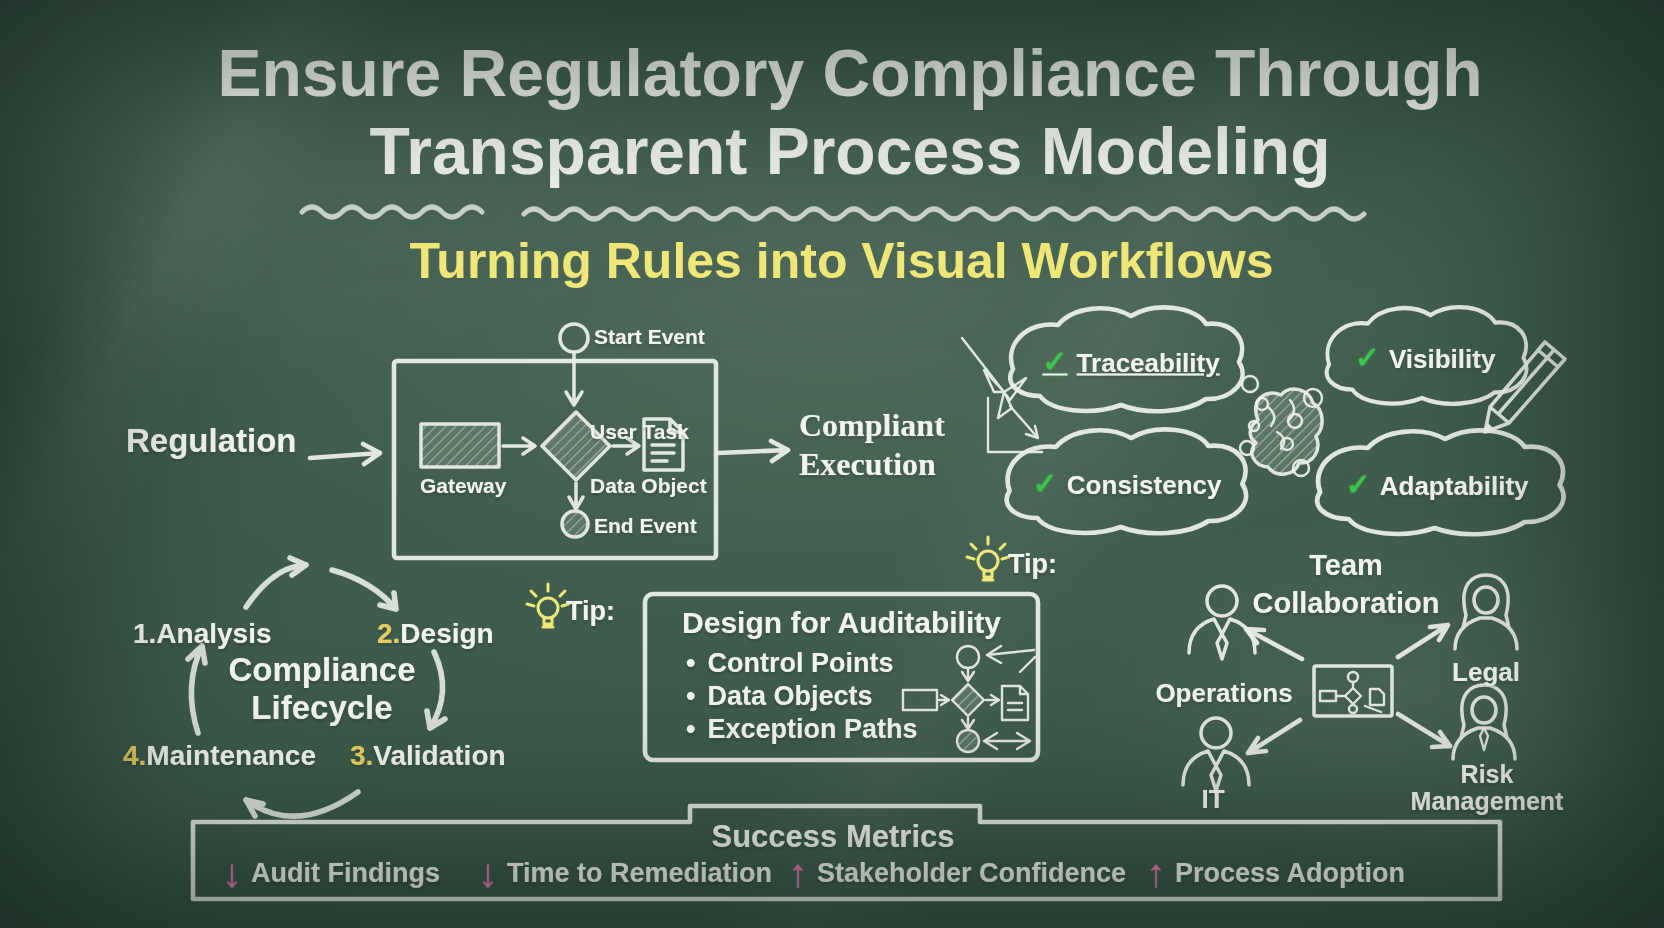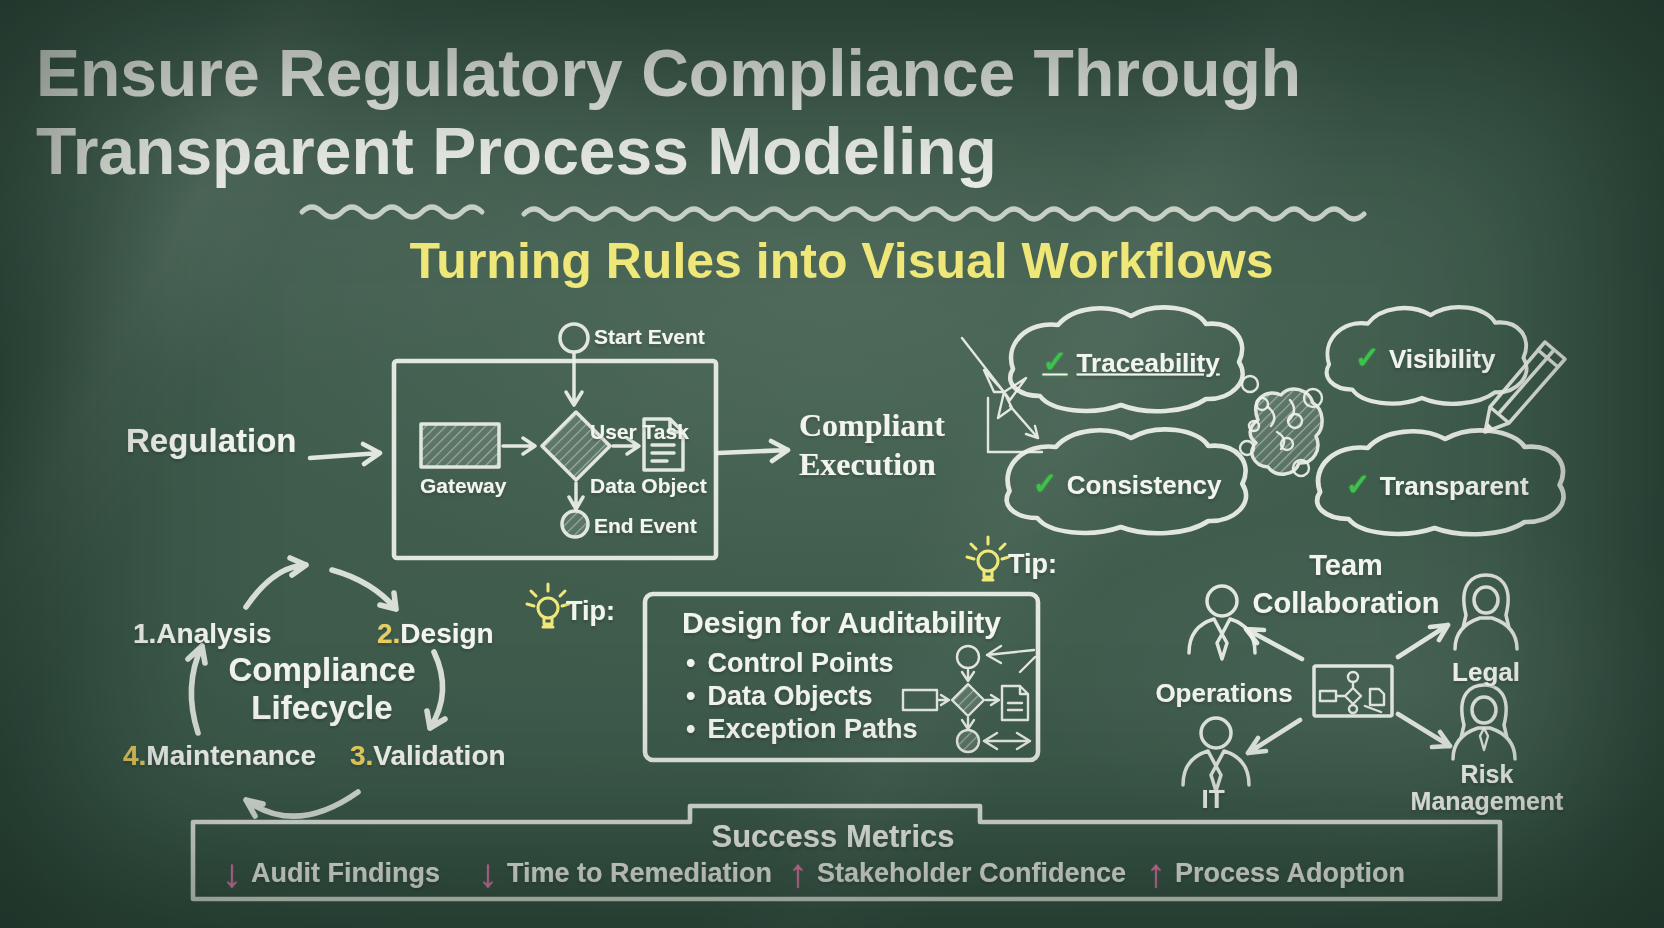--- a/index.html
+++ b/index.html
@@ -25,21 +25,21 @@
   .check{color:var(--check-green,#3fc24c);margin-right:9px;font-size:1.16em;
      text-shadow:0 0 3px rgba(63,194,76,.55);}
   .m-item{position:absolute;display:flex;align-items:center;}
   .m-glyph{color:var(--arrow-pink,#e87aae);font-size:40px;margin-right:9px;line-height:1;
      text-shadow:0 0 2px rgba(232,122,174,.6);}
   .m-label{font-size:27px;}
   .bullet{margin-right:12px;}
   .fs21{font-size:21px}.fs26{font-size:26px}.fs27{font-size:27px}.fs28{font-size:28px}
   .fs29{font-size:29px}.fs30{font-size:30px}.fs31{font-size:31px}.fs32{font-size:32px}
   .fs33{font-size:33px}
-  .title{position:absolute;left:0;right:0;top:34px;font-size:66px;line-height:78px;padding-left:36px;}
+  .title{position:absolute;left:0;right:0;top:34px;text-align:center;font-size:66px;line-height:78px;padding-left:36px;}
   .subtitle{position:absolute;left:0;right:0;top:232px;text-align:center;font-size:50px;}
   .two-line{line-height:39px;font-family:Liberation Serif, serif;}
   svg.chalk{position:absolute;inset:0;pointer-events:none;}
   .ch{stroke:#eef1e9;stroke-width:3.5;fill:none;stroke-linecap:round;stroke-linejoin:round;opacity:.93;}
   .thick{stroke-width:4.6;}
   .arc{stroke-width:5.6;opacity:.88;}
   .u{stroke-width:5;opacity:.8;}
   .hat{fill:url(#hatch);}
   .chy{stroke:var(--chalk-yellow,#f0e878);stroke-width:3;fill:none;stroke-linecap:round;stroke-linejoin:round;}
   .thin{stroke-width:2.4;}
@@ -201,21 +201,21 @@
   <div class="t fs21" style="left:594px;top:514px;">End Event</div>
 
   <div class="t fs32 two-line" style="left:799px;top:406px;">
     <div>Compliant</div>
     <div>Execution</div>
   </div>
 
   <div class="t fs26 ctr" style="left:1131px;top:361px;text-decoration:underline;"><span class="check">✓</span><span>Traceability</span></div>
   <div class="t fs26 ctr" style="left:1127px;top:483px;"><span class="check">✓</span><span>Consistency</span></div>
   <div class="t fs26 ctr" style="left:1425px;top:357px;"><span class="check">✓</span><span>Visibility</span></div>
-  <div class="t fs26 ctr" style="left:1437px;top:484px;"><span class="check">✓</span><span>Transparent</span></div>
+  <div class="t fs26 ctr" style="left:1437px;top:484px;"><span class="check">✓</span><span>Adaptability</span></div>
 
   <div class="t fs28" style="left:133px;top:618px;"><span class="num-w">1.</span><span>Analysis</span></div>
   <div class="t fs28" style="left:377px;top:618px;"><span class="num-y">2.</span><span>Design</span></div>
   <div class="t fs28" style="left:350px;top:740px;"><span class="num-y">3.</span><span>Validation</span></div>
   <div class="t fs28" style="left:123px;top:740px;"><span class="num-y">4.</span><span>Maintenance</span></div>
   <div class="t fs33 ctr" style="left:322px;top:689px;line-height:38px;">
     <div>Compliance</div>
     <div>Lifecycle</div>
   </div>
 

